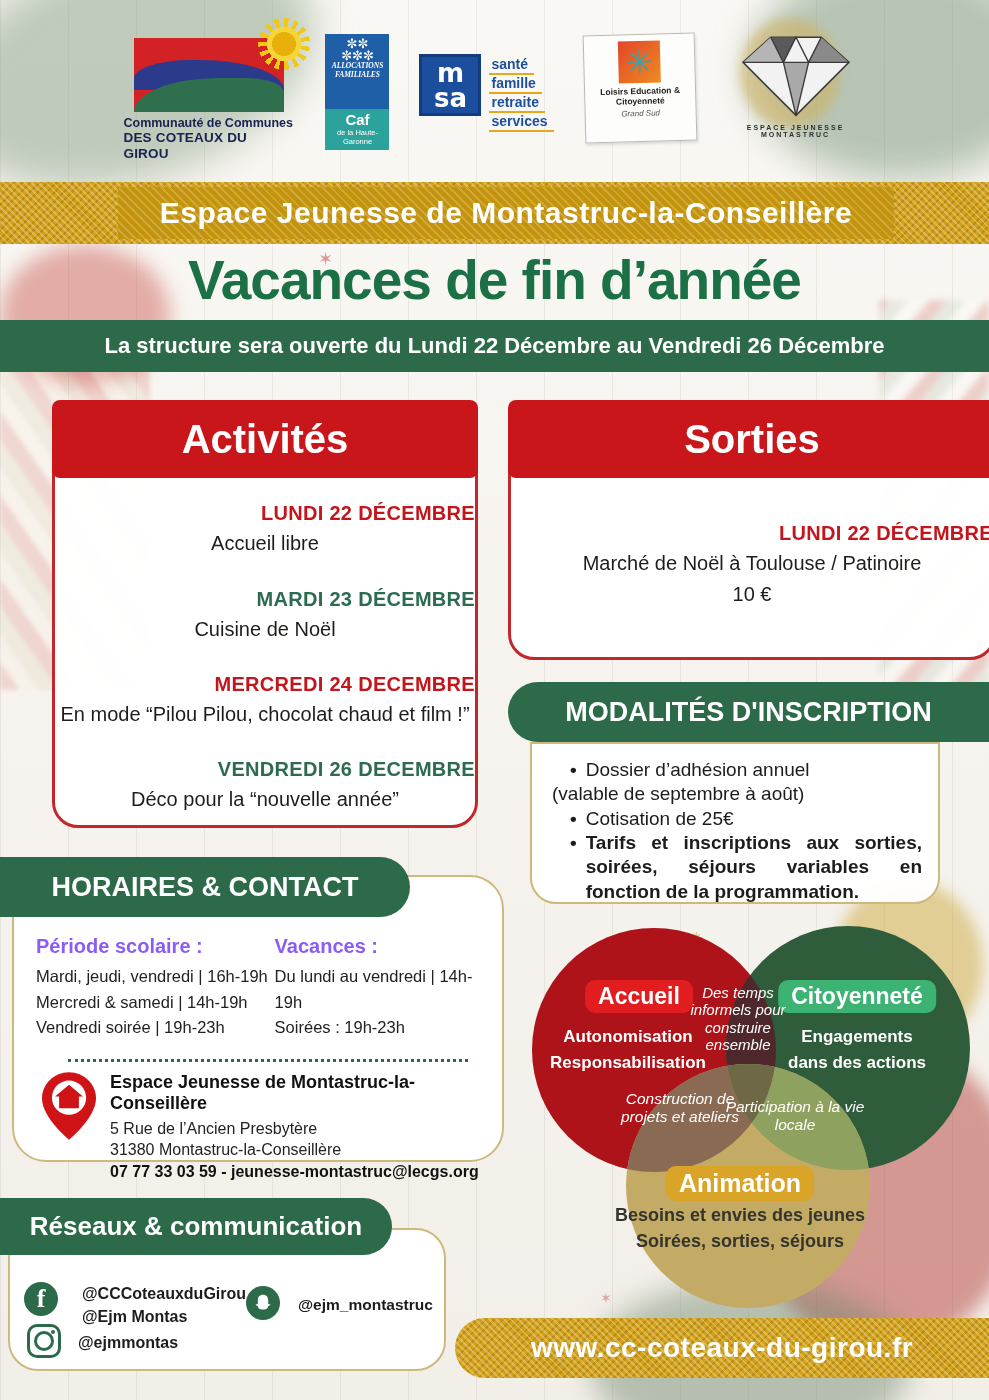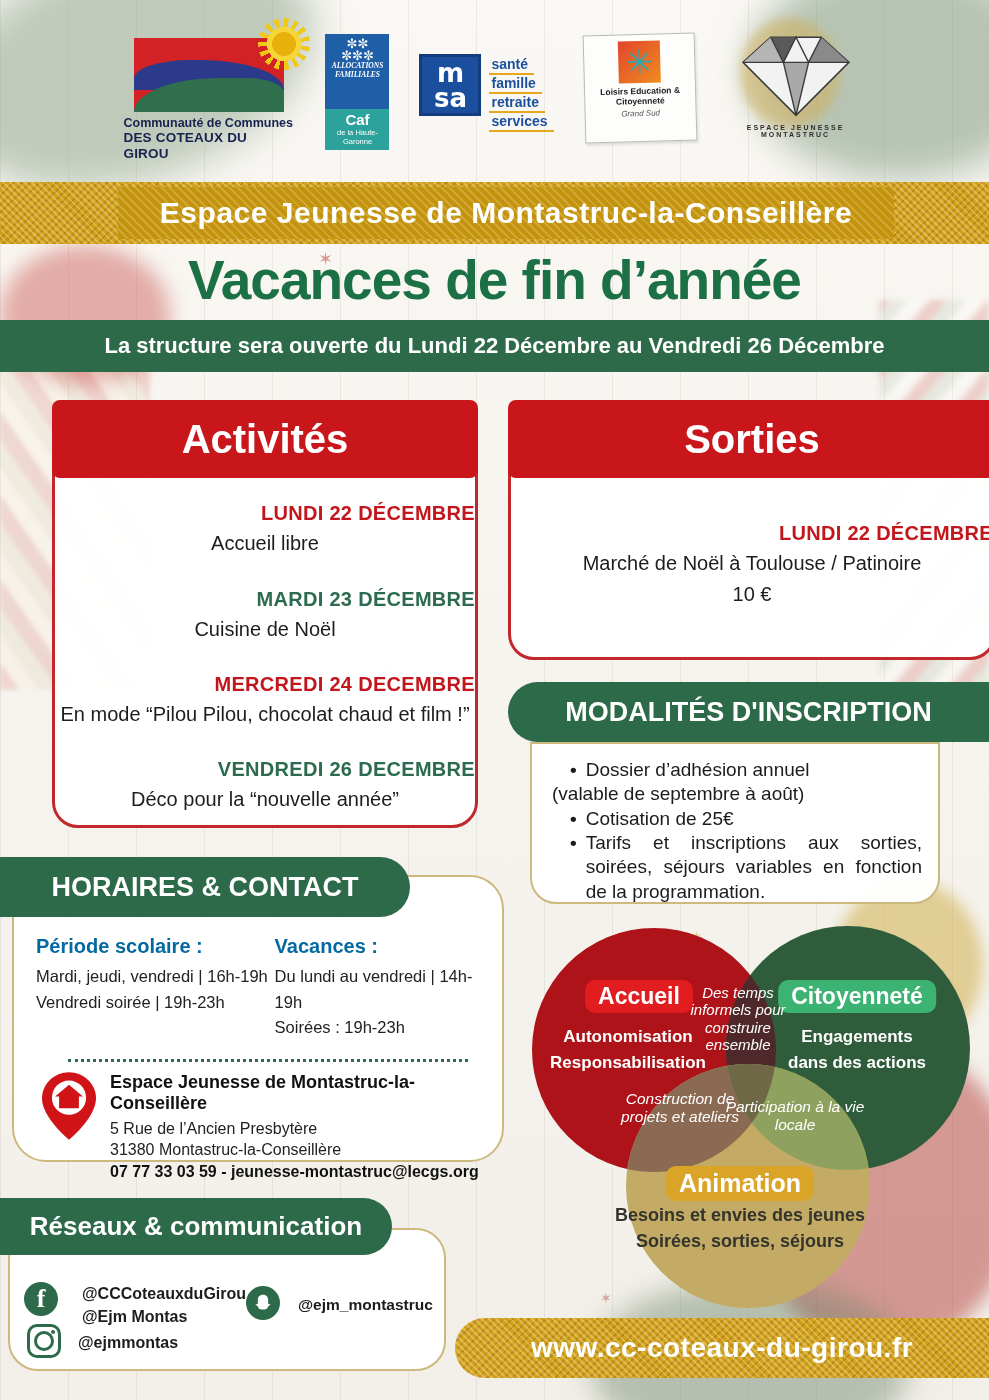--- a/index.html
+++ b/index.html
@@ -85,24 +85,24 @@
   .hdr-modalites{left:508px;top:682px;width:481px;height:60px;border-radius:30px 0 0 30px;font-size:27px;}
   .hdr-horaires{left:0;top:857px;width:410px;height:60px;border-radius:0 32px 32px 0;font-size:27px;}
   .hdr-reseaux{left:0;top:1198px;width:392px;height:57px;border-radius:0 32px 32px 0;font-size:26px;}
 
   .tan-card{position:absolute;background:rgba(255,255,255,.96);border:2px solid #cdb97e;box-sizing:border-box;z-index:3;}
   .card-modalites{left:530px;top:742px;width:410px;height:162px;border-radius:0 0 26px 26px;padding:14px 16px 10px;}
   .mb-line{display:flex;font-size:19px;color:#1c1c1c;line-height:1.28;}
   .mb-line .dot{flex:0 0 auto;margin:0 9px 0 22px;font-weight:bold;}
   .mb-line .dot::before{content:"•";}
   .mb-line.outdent{margin-left:4px;}
-  .mb-line.justify span:last-child{text-align:justify;}
+  .mb-line.justify span:last-child{text-align:justify;font-weight:bold;}
   .card-horaires{left:12px;top:875px;width:492px;height:287px;border-radius:34px;padding:58px 14px 0 14px;}
   .sched{display:flex;}
-  .sched-col h3{margin:0 0 6px;font-size:20px;color:#0369a1;}
+  .sched-col h3{margin:0 0 6px;font-size:20px;color:#8b5cf6;}
   .sched-col .sched-line{font-size:16.5px;color:#222;line-height:1.55;}
   .sched-col.left{width:252px;padding-left:8px;}
   .dotted-divider{border-top:3px dotted #2d6a4a;margin:18px 20px 0 40px;}
   .contact-row{display:flex;align-items:flex-start;margin-top:10px;padding-left:14px;}
   .pin{flex:0 0 auto;margin-right:14px;}
   .contact-text .c-name{font-size:18px;font-weight:bold;color:#111;margin-bottom:4px;}
   .contact-text .c-line{font-size:16px;color:#222;line-height:1.35;}
   .contact-text .c-bold{font-size:16px;font-weight:bold;color:#111;margin-top:2px;}
 
   
@@ -270,20 +270,21 @@
       <span>Tarifs et inscriptions aux sorties, soirées, séjours variables en fonction de la programmation.</span>
     </div>
   </div>
 
   <div class="green-header hdr-horaires">HORAIRES &amp; CONTACT</div>
   <div class="tan-card card-horaires">
     <div class="sched">
       <div class="sched-col left">
         <h3>Période scolaire :</h3>
         <div class="sched-line">Mardi, jeudi, vendredi | 16h-19h</div>
+        <div class="sched-line">Mercredi &amp; samedi | 14h-19h</div>
         <div class="sched-line">Vendredi soirée | 19h-23h</div>
       </div>
       <div class="sched-col">
         <h3>Vacances :</h3>
         <div class="sched-line">Du lundi au vendredi | 14h-19h</div>
         <div class="sched-line">Soirées : 19h-23h</div>
       </div>
     </div>
     <div class="dotted-divider"></div>
     <div class="contact-row">

